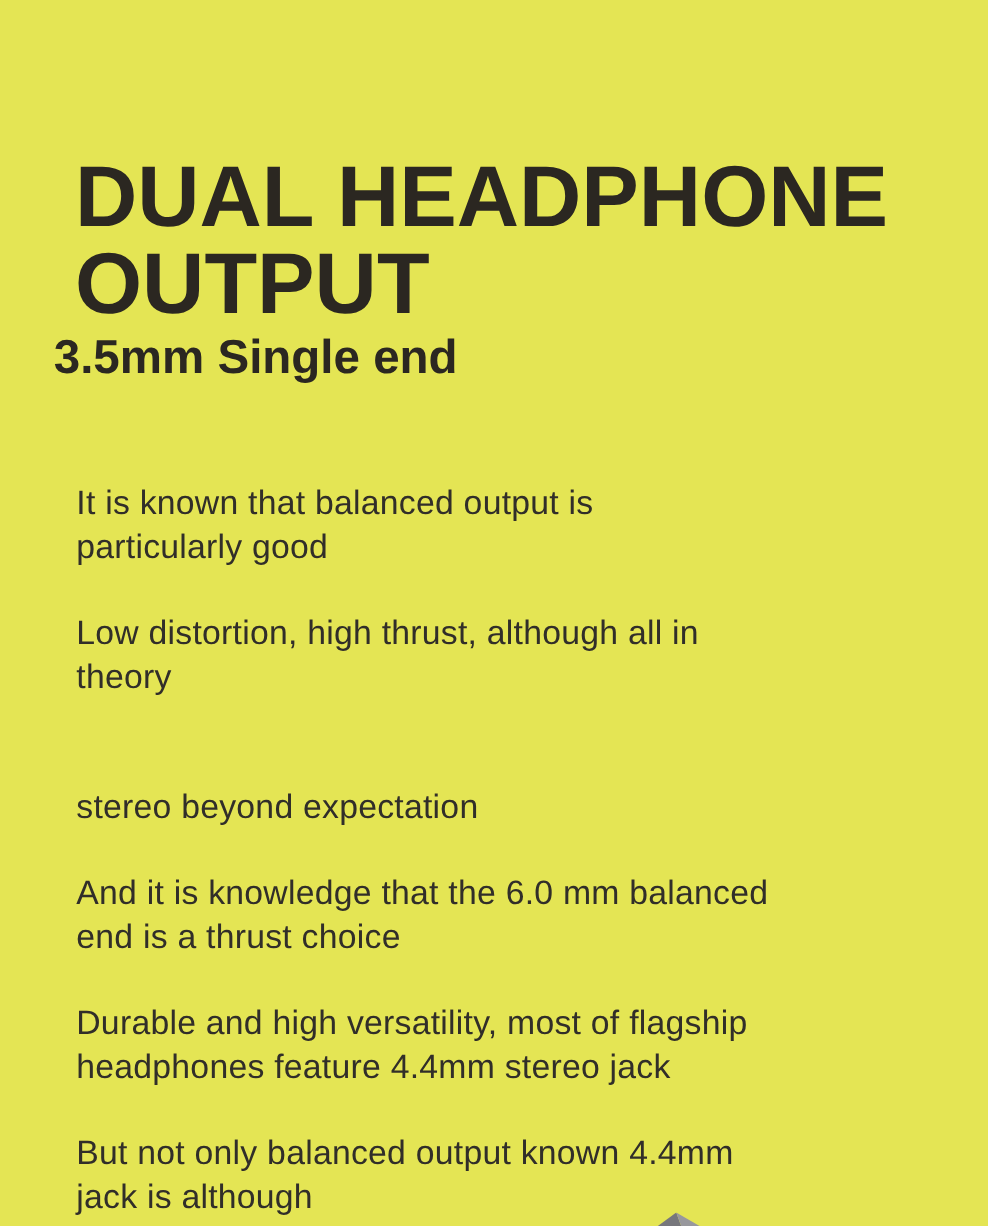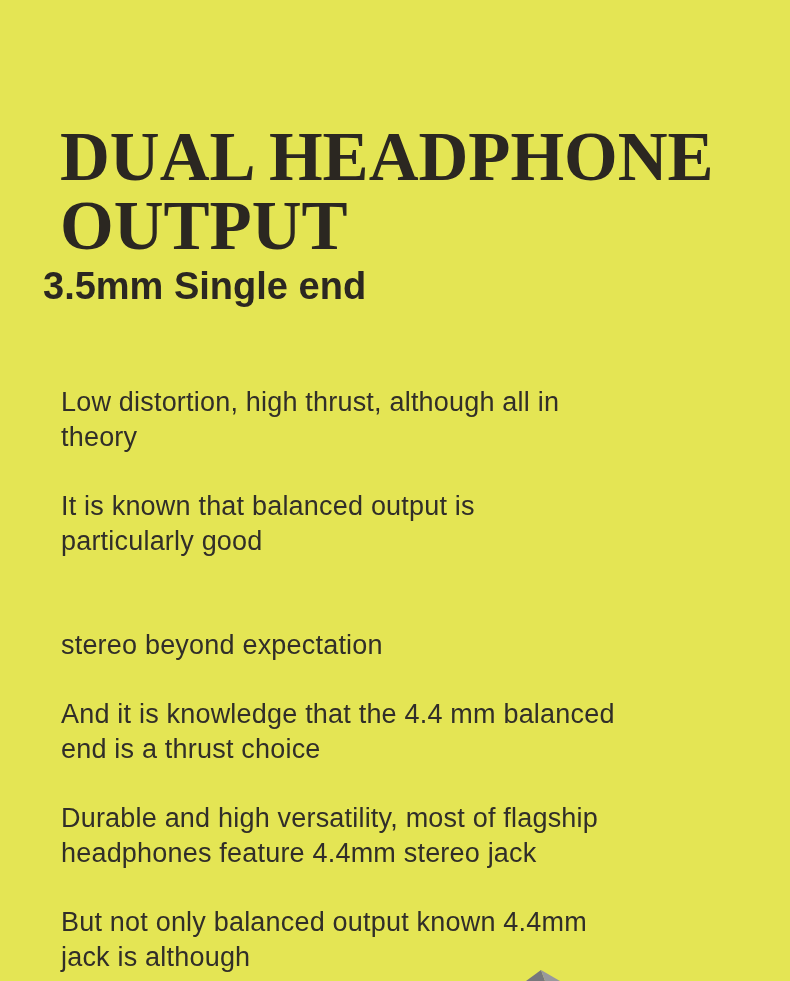--- a/index.html
+++ b/index.html
@@ -21,21 +21,20 @@
   .title {
     position: absolute;
     left: 60px;
     top: 123px;
     font-size: 69px;
     line-height: 69px;
     font-weight: 700;
     letter-spacing: 0px;
     color: var(--heading);
     white-space: nowrap;
-    font-family: Liberation Serif, serif;
   }
   .subtitle {
     position: absolute;
     left: 43px;
     top: 262px;
     font-size: 38px;
     line-height: 48px;
     font-weight: 700;
     color: var(--heading);
     white-space: nowrap;
@@ -71,33 +70,33 @@
   <div>DUAL HEADPHONE</div>
   <div>OUTPUT</div>
 </h1>
 
 <h2 class="subtitle">
   <div>3.5mm Single end</div>
 </h2>
 
 <div class="paragraphs">
   <p class="para">
+    <span>It is known that balanced output is</span><br>
+    <span>particularly good</span>
+  </p>
+  <p class="para">
     <span>Low distortion, high thrust, although all in</span><br>
     <span>theory</span>
-  </p>
-  <p class="para">
-    <span>It is known that balanced output is</span><br>
-    <span>particularly good</span>
   </p>
   <p class="para">
     <br>
     <span>stereo beyond expectation</span>
   </p>
   <p class="para">
-    <span>And it is knowledge that the 4.4 mm balanced</span><br>
+    <span>And it is knowledge that the 6.0 mm balanced</span><br>
     <span>end is a thrust choice</span>
   </p>
   <p class="para">
     <span>Durable and high versatility, most of flagship</span><br>
     <span>headphones feature 4.4mm stereo jack</span>
   </p>
   <p class="para">
     <span>But not only balanced output known 4.4mm</span><br>
     <span>jack is although</span>
   </p>

